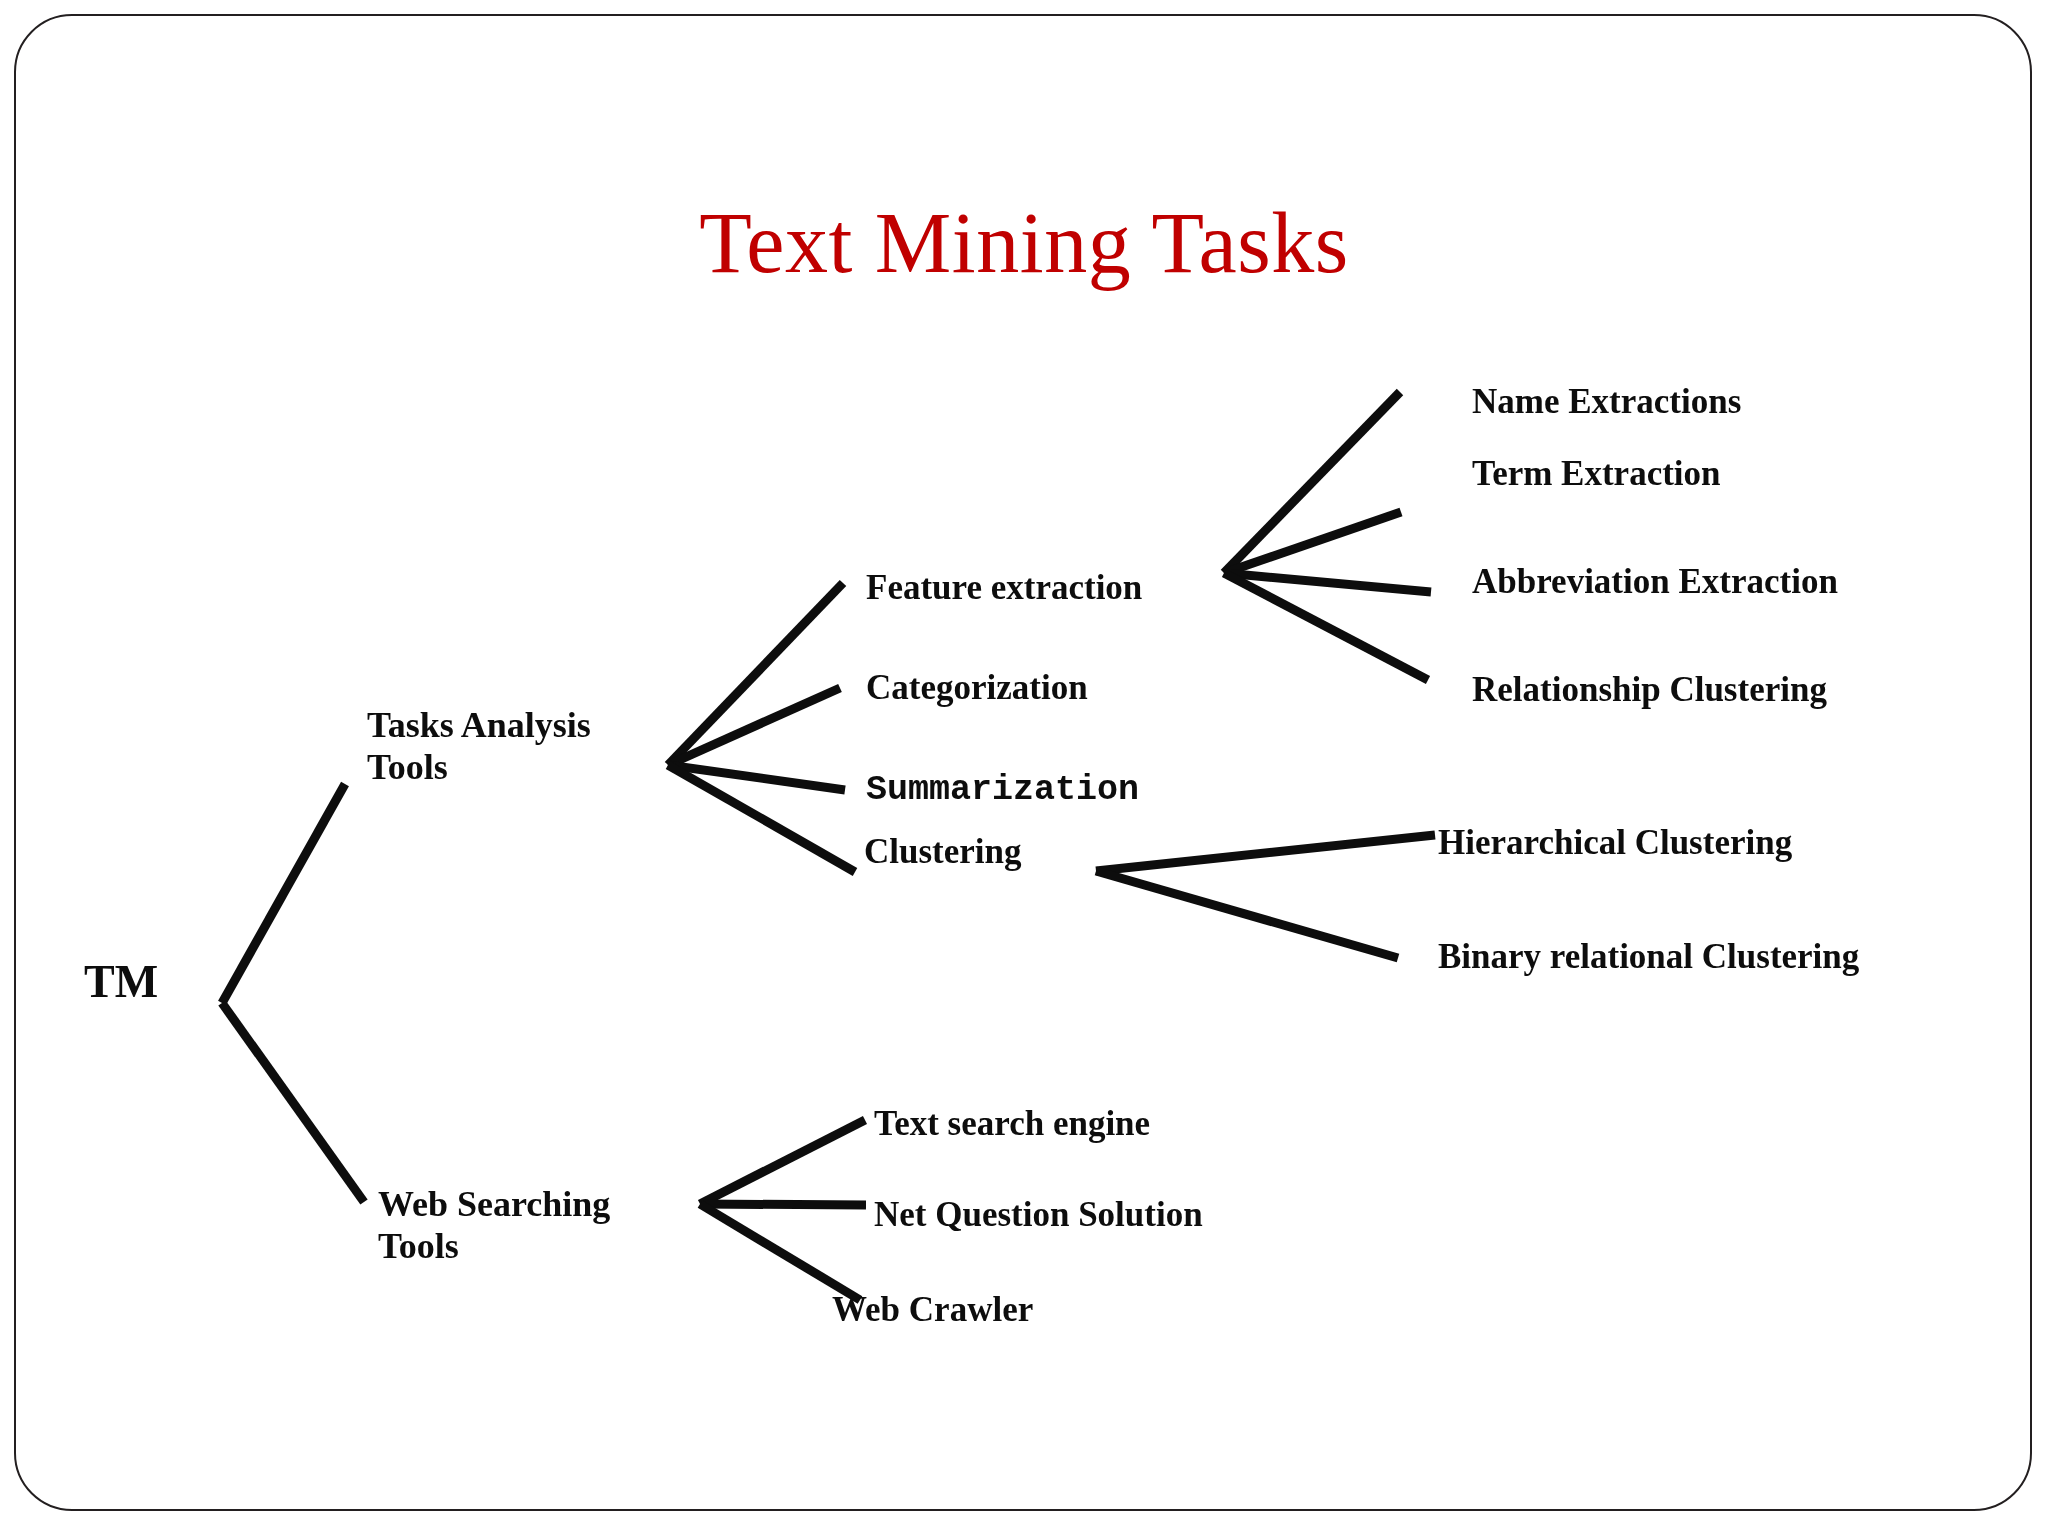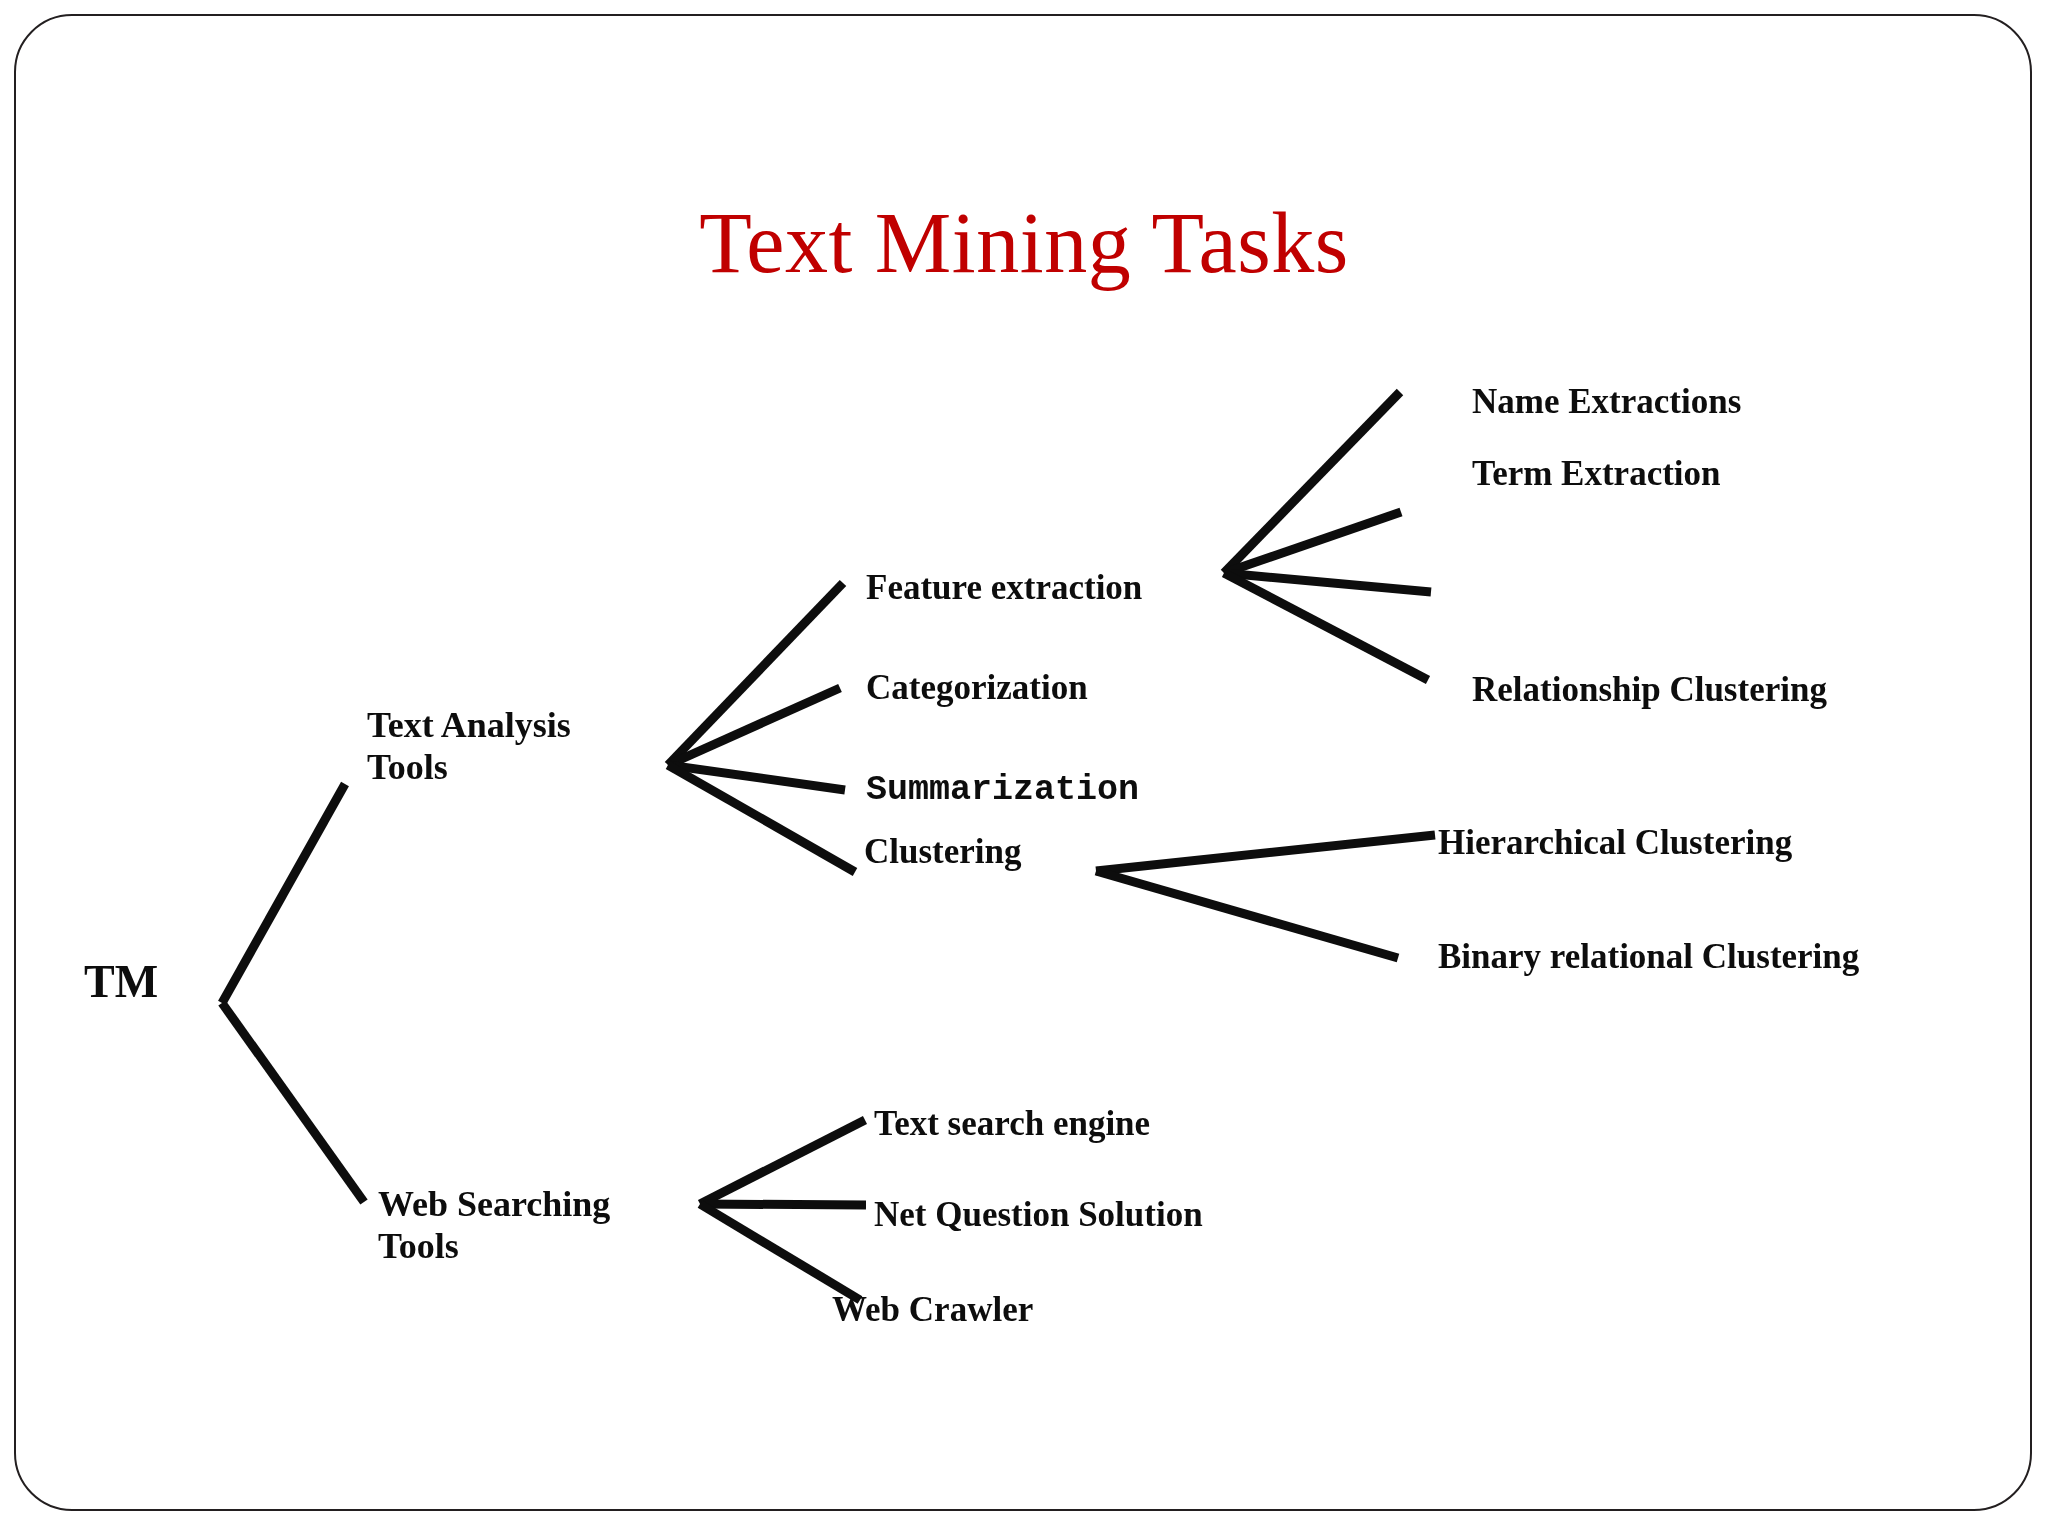--- a/index.html
+++ b/index.html
@@ -90,21 +90,21 @@
       <line x1="1096" y1="871" x2="1398" y2="958"></line>
 
       <line x1="700" y1="1204" x2="865" y2="1120"></line>
       <line x1="700" y1="1204" x2="866" y2="1205"></line>
       <line x1="700" y1="1204" x2="860" y2="1300"></line>
     </g>
   </svg>
 
   <div class="node lvl0" style="left:84px; top:955px;">TM</div>
 
-  <div class="node lvl1" style="left:367px; top:705px;">Text Analysis
+  <div class="node lvl1" style="left:367px; top:705px;">Tasks Analysis
 Tools</div>
 
   <div class="node lvl1" style="left:378px; top:1184px;">Web Searching
 Tools</div>
 
   <div class="node lvl2" style="left:866px; top:568px;">Feature extraction</div>
 
   <div class="node lvl2" style="left:866px; top:668px;">Categorization</div>
 
   <div class="node lvl2" style="left:866px; top:770px;font-family:Liberation Mono, monospace;">Summarization</div>
@@ -114,20 +114,21 @@
   <div class="node lvl2" style="left:874px; top:1104px;">Text search engine</div>
 
   <div class="node lvl2" style="left:874px; top:1195px;">Net Question Solution</div>
 
   <div class="node lvl2" style="left:832px; top:1290px;text-align:right;">Web Crawler</div>
 
   <div class="node lvl3" style="left:1472px; top:382px;">Name Extractions</div>
 
   <div class="node lvl3" style="left:1472px; top:454px;text-align:center;">Term Extraction</div>
 
+  <div class="node lvl3" style="left:1472px; top:562px;">Abbreviation Extraction</div>
 
   <div class="node lvl3" style="left:1472px; top:670px;">Relationship Clustering</div>
 
   <div class="node lvl3" style="left:1438px; top:823px;">Hierarchical Clustering</div>
 
   <div class="node lvl3" style="left:1438px; top:937px;">Binary relational Clustering</div>
 
 </div>
 
 </body></html>

